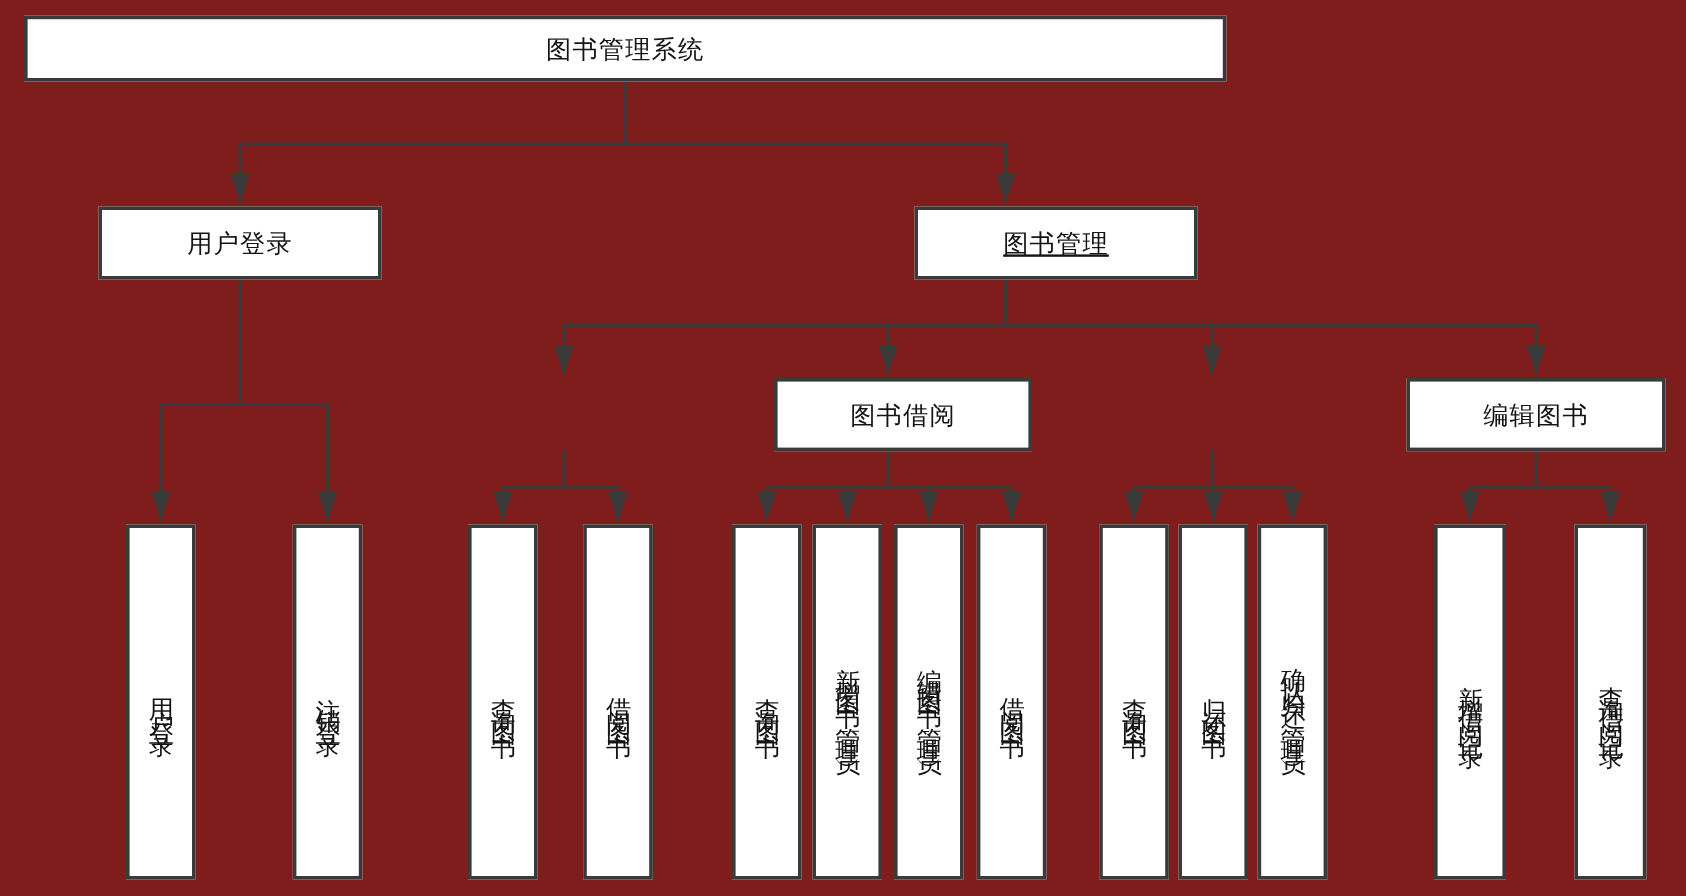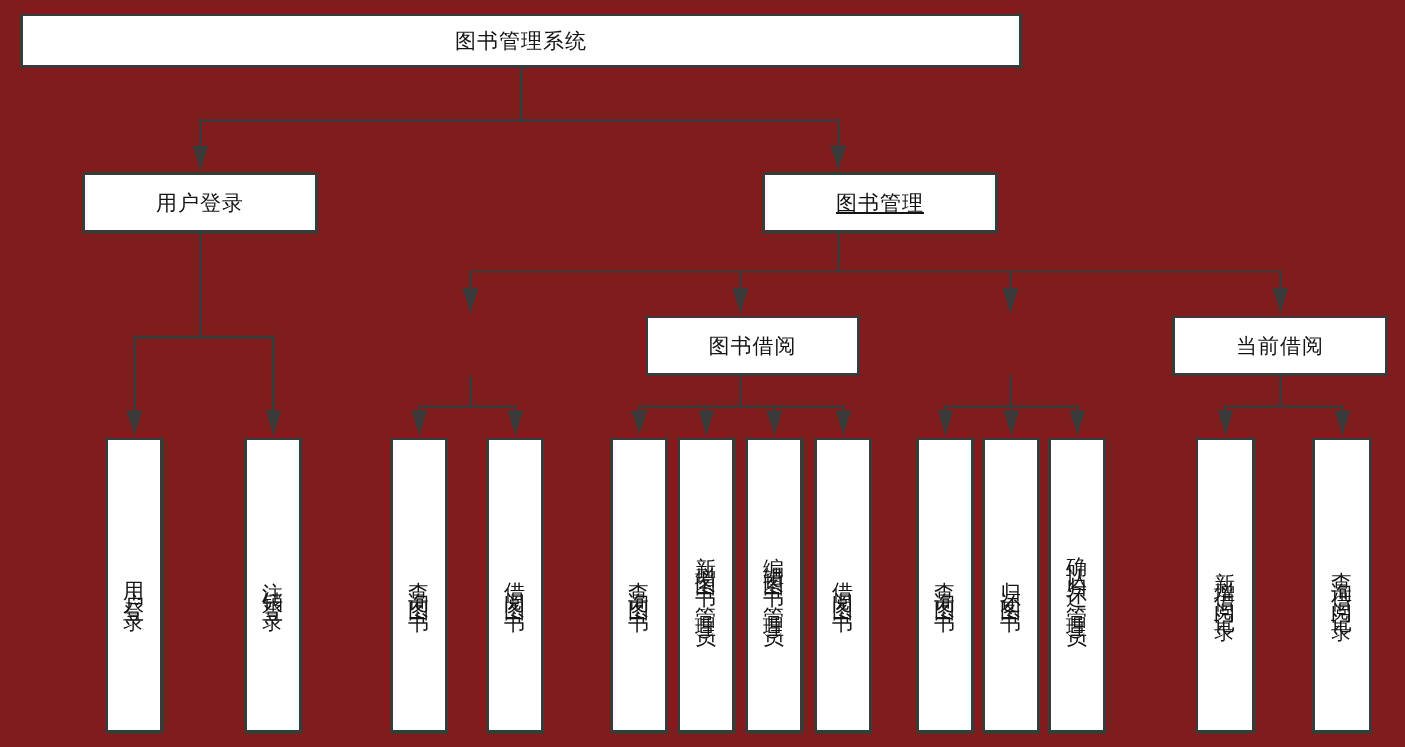--- a/index.html
+++ b/index.html
@@ -152,21 +152,21 @@
     <span>用户登录</span>
   </div>
   <div class="box lvl2" style="left:762px;text-decoration:underline;">
     <span>图书管理</span>
   </div>
 
   <div class="box lvl3" style="left:633px;margin-left:12px;">
     <span>图书借阅</span>
   </div>
   <div class="box lvl3" style="left:1172px;width:216px;">
-    <span>当前借阅</span>
+    <span>编辑图书</span>
   </div>
 
   <div class="box leaf" style="left:105px;">
     <span class="vlabel">用户登录</span>
   </div>
   <div class="box leaf" style="left:244px;">
     <span class="vlabel">注销登录</span>
   </div>
   <div class="box leaf" style="left:390px;">
     <span class="vlabel">查询图书</span>

